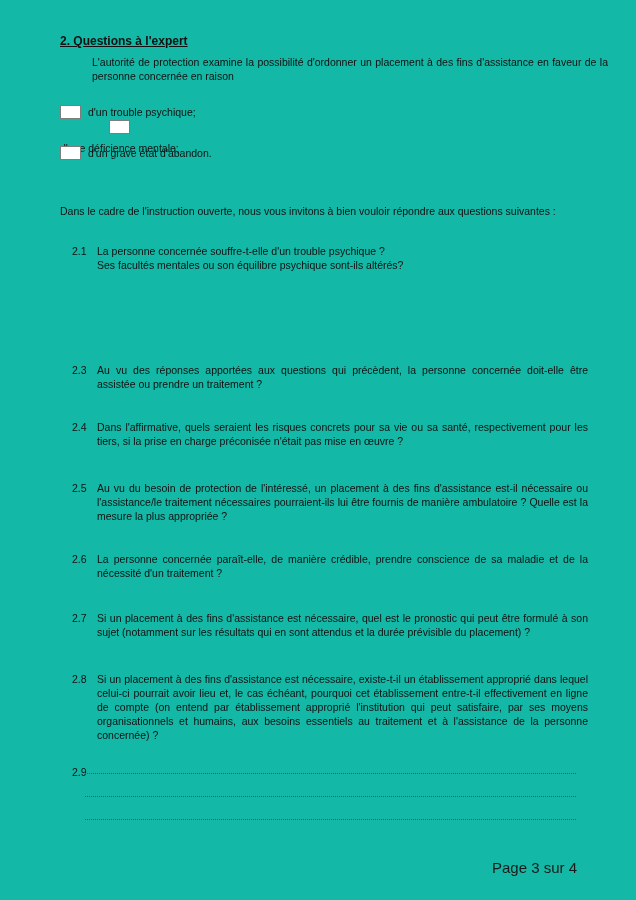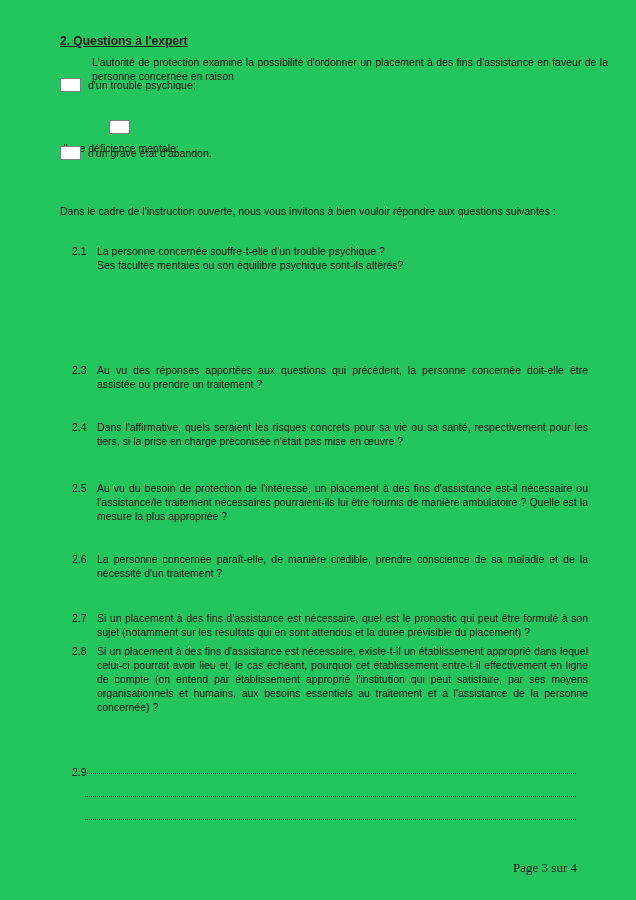--- a/index.html
+++ b/index.html
@@ -4,21 +4,21 @@
 <style>
   html, body {
     margin: 0;
     padding: 0;
     background: #ffffff;
   }
   .page {
     position: relative;
     width: 636px;
     height: 900px;
-    background: #22c55e;
+    background: #14b8a6;
     font-family: "Liberation Sans", "DejaVu Sans", sans-serif;
     font-size: 10.5px;
     line-height: 14px;
     color: #111111;
     overflow: hidden;
   }
   .section-title {
     position: absolute;
     left: 60px;
     top: 34px;
@@ -36,21 +36,21 @@
     margin-left: 32px;
   }
   .reason-row {
     position: absolute;
     left: 60px;
     height: 14px;
     display: flex;
     align-items: center;
     gap: 7px;
   }
-  .reason-row.r1 { top: 78px; }
+  .reason-row.r1 { top: 105px; }
   .reason-row.r2 { top: 120px; flex-direction: column; }
   .reason-row.r3 { top: 146px; }
   .checkbox {
     width: 19px;
     height: 12px;
     border: 1px solid #7d7d7d;
     background: #ffffff;
     flex: 0 0 auto;
     cursor: pointer;
   }
@@ -85,22 +85,22 @@
   }
   .answer-line.l1 { top: 773px; }
   .answer-line.l2 { top: 796px; }
   .answer-line.l3 { top: 819px; }
   .footer {
     position: absolute;
     left: 60px;
     top: 861px;
     width: 517px;
     text-align: right;
-    font-family: Liberation Serif, serif;
-    font-size: 13px;
+    font-family: Liberation Sans, sans-serif;
+    font-size: 15px;
     color: #1a1a1a;
   }
 </style>
 </head>
 <body>
 
 <div class="page">
 
   <div class="section-title">2. Questions à l'expert</div>
 
@@ -148,21 +148,21 @@
   <div class="question" style="top:552px">
     <span class="q-num">2.6</span>
     <div class="q-text">La personne concernée paraît-elle, de manière crédible, prendre conscience de sa maladie et de la nécessité d'un traitement ?</div>
   </div>
 
   <div class="question" style="top:611px">
     <span class="q-num">2.7</span>
     <div class="q-text">Si un placement à des fins d'assistance est nécessaire, quel est le pronostic qui peut être formulé à son sujet (notamment sur les résultats qui en sont attendus et la durée prévisible du placement) ?</div>
   </div>
 
-  <div class="question" style="top:644px">
+  <div class="question" style="top:672px">
     <span class="q-num">2.8</span>
     <div class="q-text">Si un placement à des fins d'assistance est nécessaire, existe-t-il un établissement approprié dans lequel celui-ci pourrait avoir lieu et, le cas échéant, pourquoi cet établissement entre-t-il effectivement en ligne de compte (on entend par établissement approprié l'institution qui peut satisfaire, par ses moyens organisationnels et humains, aux besoins essentiels au traitement et à l'assistance de la personne concernée) ?</div>
   </div>
 
   <div class="question" style="top:765px">
     <span class="q-num">2.9</span>
   </div>
   <div class="answer-line l1"></div>
   <div class="answer-line l2"></div>
   <div class="answer-line l3"></div>

